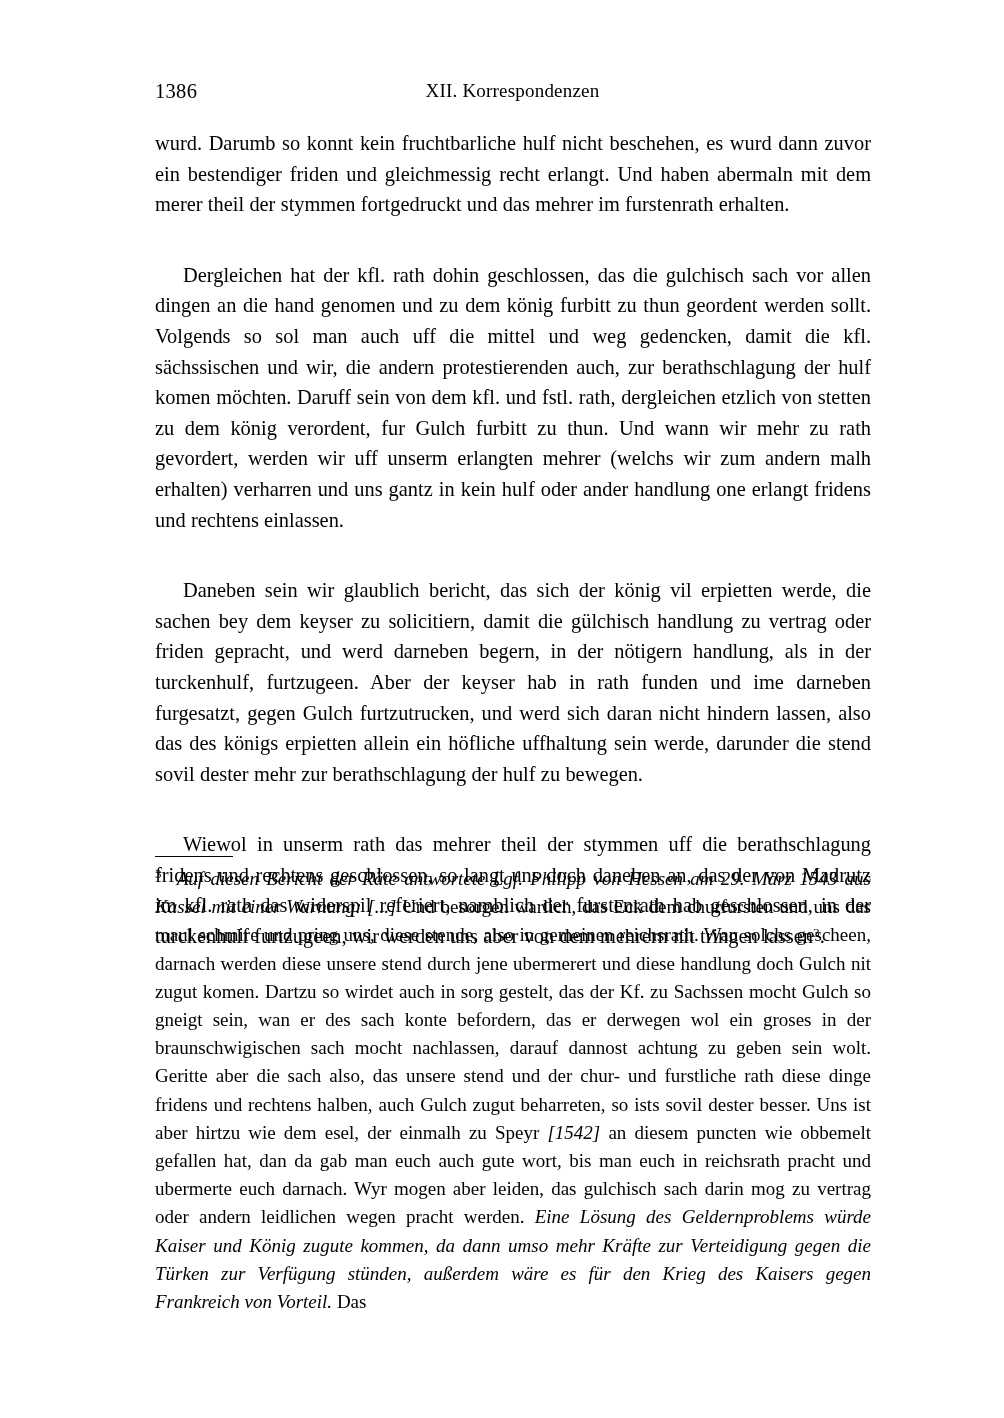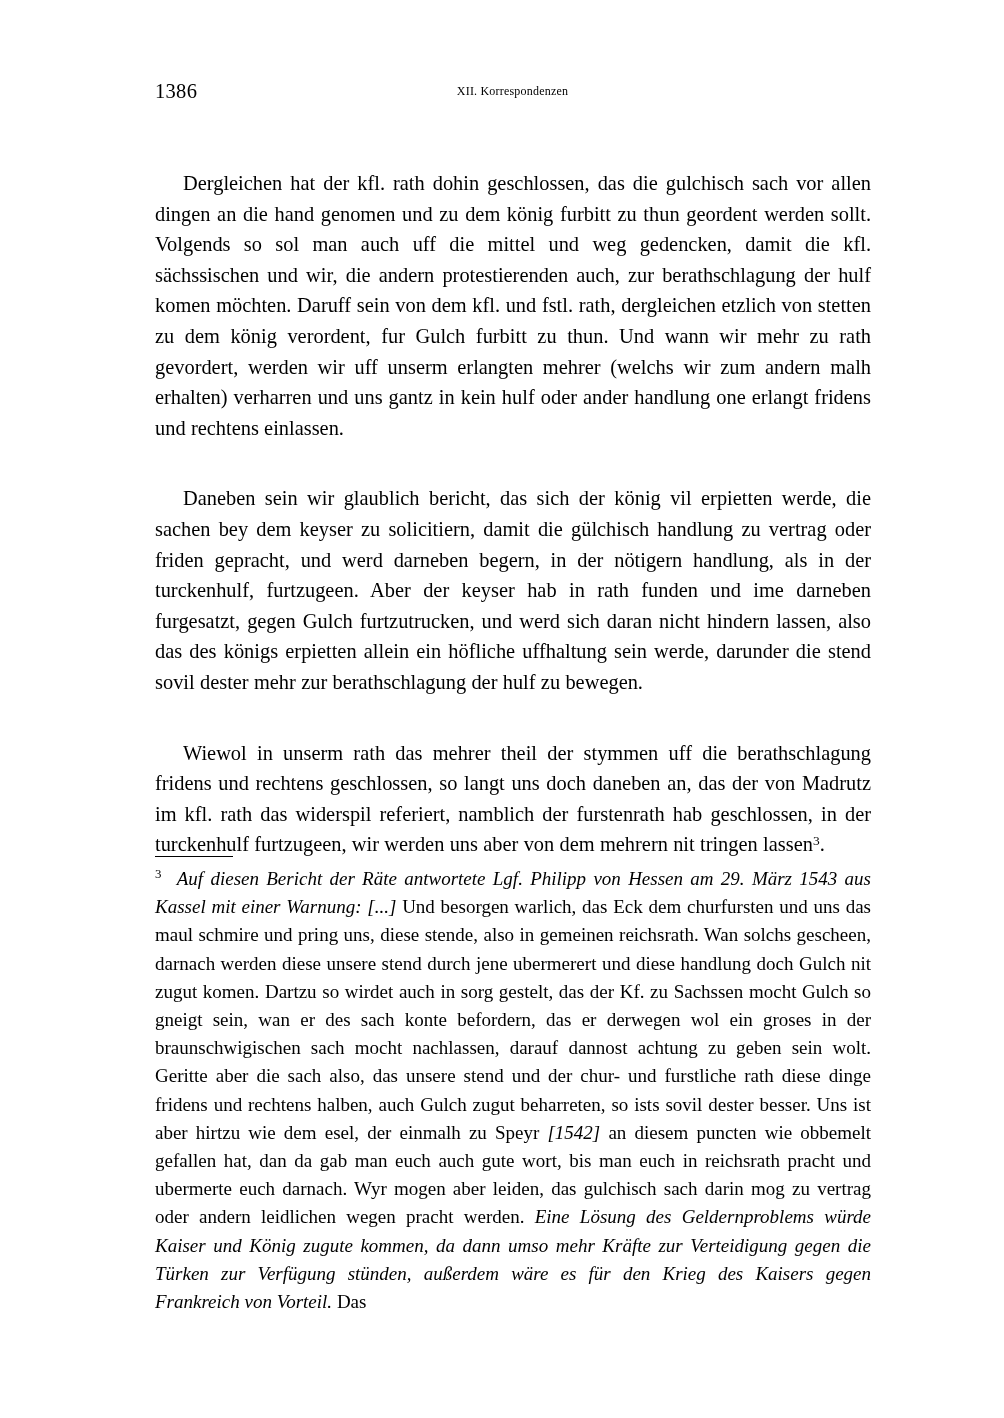--- a/index.html
+++ b/index.html
@@ -40,21 +40,21 @@
     left: 0;
     top: 0;
     letter-spacing: 0.3px;
   }
   .head-title {
     position: absolute;
     left: 0;
     top: 0;
     width: 715px;
     text-align: center;
-    font-size: 12px;
+    font-size: 19px;
     letter-spacing: 0.2px;
   }
 
   
   .textblock {
     position: absolute;
     left: 155px;
     top: 128px;
     width: 716px;
   }
@@ -116,20 +116,21 @@
 
 <div class="page">
 
   <div class="running-head">
     <span class="folio">1386</span>
     <span class="head-title">XII. Korrespondenzen</span>
   </div>
 
   <div class="textblock">
 
+    <p class="para" id="para-1">wurd. Darumb so konnt kein fruchtbarliche hulf nicht beschehen, es wurd dann zuvor ein bestendiger friden und gleichmessig recht erlangt. Und haben abermaln mit dem merer theil der stymmen fortgedruckt und das mehrer im furstenrath erhalten.</p>
 
     <p class="para indent" id="para-2">Dergleichen hat der kfl. rath dohin geschlossen, das die gulchisch sach vor allen dingen an die hand genomen und zu dem könig furbitt zu thun geordent werden sollt. Volgends so sol man auch uff die mittel und weg gedencken, damit die kfl. sächssischen und wir, die andern protestierenden auch, zur berathschlagung der hulf komen möchten. Daruff sein von dem kfl. und fstl. rath, dergleichen etzlich von stetten zu dem könig verordent, fur Gulch furbitt zu thun. Und wann wir mehr zu rath gevordert, werden wir uff unserm erlangten mehrer (welchs wir zum andern malh erhalten) verharren und uns gantz in kein hulf oder ander handlung one erlangt fridens und rechtens einlassen.</p>
 
     <p class="para indent" id="para-3">Daneben sein wir glaublich bericht, das sich der könig vil erpietten werde, die sachen bey dem keyser zu solicitiern, damit die gülchisch handlung zu vertrag oder friden gepracht, und werd darneben begern, in der nötigern handlung, als in der turckenhulf, furtzugeen. Aber der keyser hab in rath funden und ime darneben furgesatzt, gegen Gulch furtzutrucken, und werd sich daran nicht hindern lassen, also das des königs erpietten allein ein höfliche uffhaltung sein werde, darunder die stend sovil dester mehr zur berathschlagung der hulf zu bewegen.</p>
 
     <p class="para indent" id="para-4"><span>Wiewol in unserm rath das mehrer theil der stymmen uff die berathschlagung fridens und rechtens geschlossen, so langt uns doch daneben an, das der von Madrutz im kfl. rath das widerspil referiert, namblich der furstenrath hab geschlossen, in der turckenhulf furtzugeen, wir werden uns aber von dem mehrern nit tringen lassen</span><sup class="fn-ref">3</sup><span>.</span></p>
 
   </div>
 
   <div class="footnote-area">

